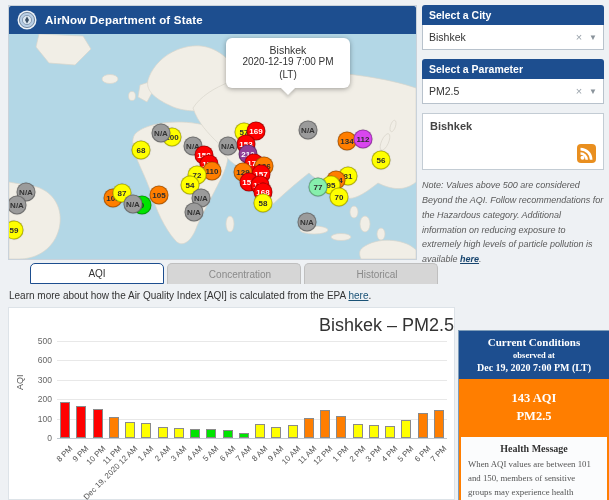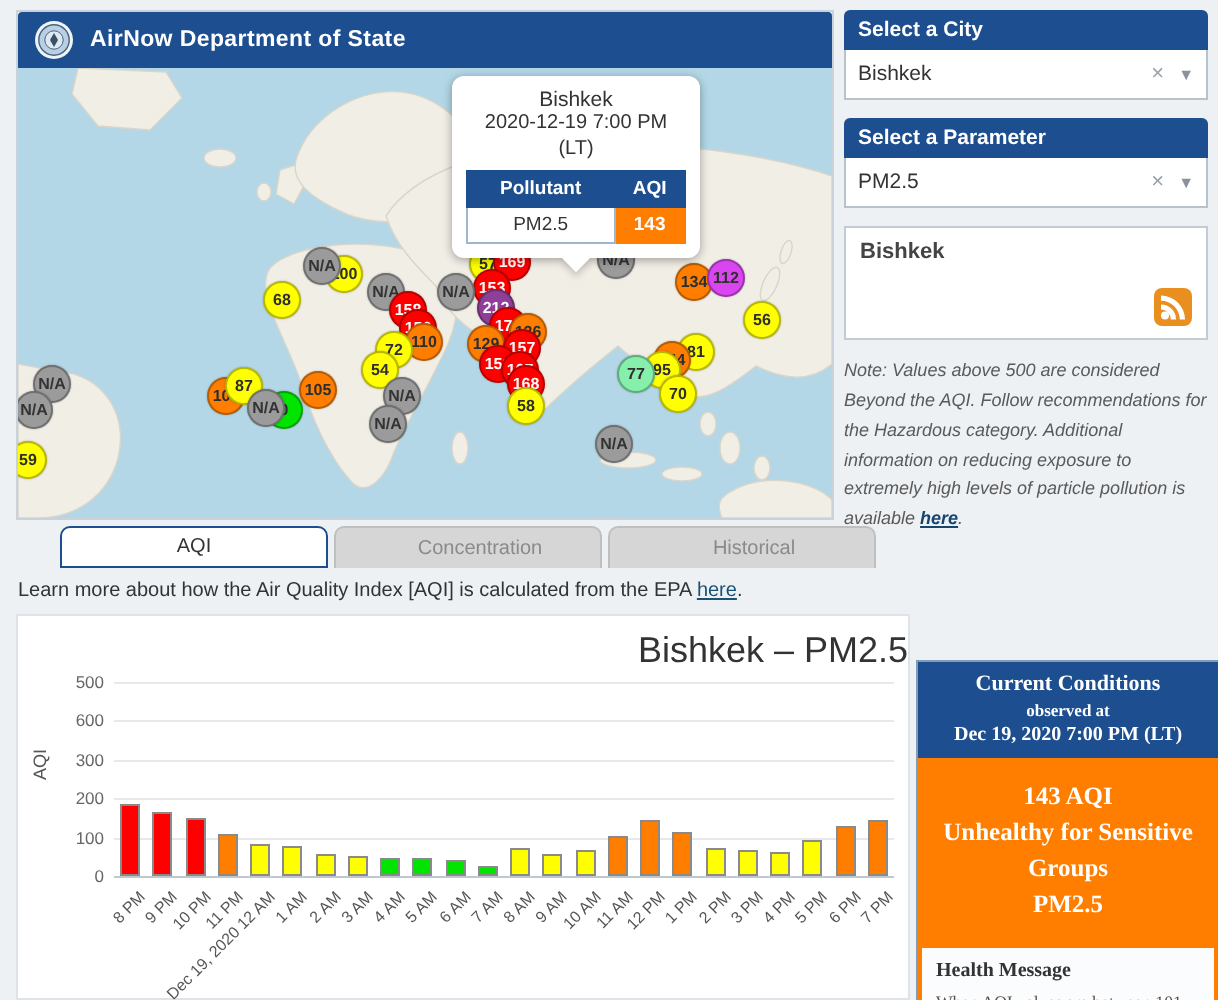--- a/index.html
+++ b/index.html
@@ -66,21 +66,21 @@
 
   
   .cc-panel { position:absolute; left:458px; top:330px; width:152px; height:182px; border:1px solid #7f9db9; background:#fff;font-family:Liberation Serif, serif; }
   .cc-head { background:#1d4e8f; color:#fff; text-align:center; padding:5px 4px 6px; }
   .cc-head .l1 { font-size:11px; font-weight:bold; }
   .cc-head .l2 { font-size:8.5px; font-weight:bold; margin-top:2px; }
   .cc-head .l3 { font-size:10px; font-weight:bold; margin-top:2px; }
   .cc-body { border:2px solid #ff7e00; border-top:none; }
   .cc-aqi { background:#ff7e00; color:#fff; text-align:center; font-weight:bold; font-size:12.5px; line-height:1.45; padding:10px 6px 12px; }
   .cc-health { background:#fbfcfd; padding:6px 7px 8px; }
-  .cc-health .ht { font-size:10px; font-weight:bold; color:#333; margin-bottom:4px; }
+  .cc-health .ht { text-align:center; font-size:10px; font-weight:bold; color:#333; margin-bottom:4px; }
   .cc-health .hb { font-size:8.8px; color:#555; line-height:1.55; }
 </style>
 </head>
 <body>
 
 <div class="map-panel">
   <div class="map-header">
     <span class="seal">
       <svg viewBox="0 0 20 20" width="20" height="20">
         <circle cx="10" cy="10" r="9.5" fill="#eef3f8"></circle>
@@ -164,32 +164,20 @@
         <div class="marker" style="background: rgb(255, 255, 0); left: 339px; top: 142px; color: rgb(46, 46, 46);">81</div>
         <div class="marker" style="background: rgb(255, 126, 0); left: 327px; top: 146px; color: rgb(46, 46, 46);">144</div>
         <div class="marker" style="background: rgb(255, 255, 0); left: 322px; top: 151px; color: rgb(46, 46, 46);">95</div>
         <div class="marker" style="background: #86efac; left: 309px; top: 153px; color: rgb(46, 46, 46);">77</div>
         <div class="marker" style="background: rgb(255, 255, 0); left: 330px; top: 163px; color: rgb(46, 46, 46);">70</div>
         <div class="marker" style="background: rgb(155, 155, 155); left: 298px; top: 188px; color: rgb(51, 51, 51);">N/A</div>
       </div>
     <div class="popup">
       <div class="popup-city">Bishkek</div>
       <div class="popup-dt">2020-12-19 7:00 PM (LT)</div>
-      <table>
-        <tbody>
-            <tr>
-          <th>Pollutant</th>
-          <th>AQI</th>
-        </tr>
-        <tr>
-          <td>PM2.5</td>
-          <td class="aqi-val">143</td>
-        </tr>
-      </tbody>
-        </table>
     </div>
   </div>
 </div>
 
 <div class="sidebar">
   <div class="sb-header">Select a City</div>
   <div class="sb-select">
     <span class="val">Bishkek</span>
     <span class="sb-clear">×</span>
     <span class="sb-caret">▼</span>
@@ -290,21 +278,20 @@
 
 <div class="cc-panel">
   <div class="cc-head">
     <div class="l1">Current Conditions</div>
     <div class="l2">observed at</div>
     <div class="l3">Dec 19, 2020 7:00 PM (LT)</div>
   </div>
   <div class="cc-body">
     <div class="cc-aqi">
       <div>143 AQI</div>
-      <div>Unhealthy for Sensitive Groups</div>
       <div>PM2.5</div>
     </div>
     <div class="cc-health">
       <div class="ht">Health Message</div>
       <div class="hb">When AQI values are between 101 and 150, members of sensitive groups may experience health effects, but the general public is unlikely to be affected.</div>
     </div>
   </div>
 </div>
 
 </body></html>

